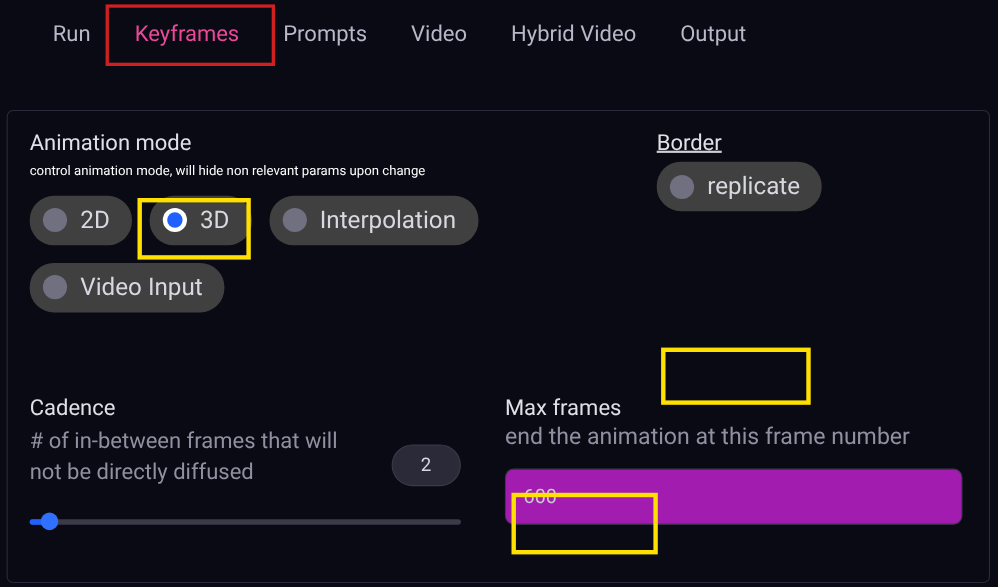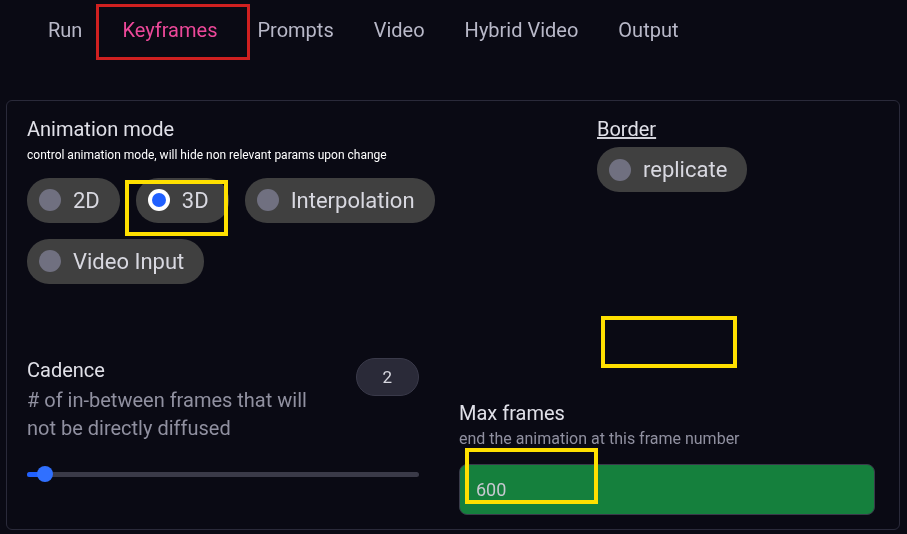--- a/index.html
+++ b/index.html
@@ -115,25 +115,25 @@
   .hy-3d   { left: 125px; top: 180px; width: 103px; height: 56px; }
   .hy-wrap { left: 601px; top: 316px; width: 136px; height: 52px; }
   .hy-600  { left: 465px; top: 448px; width: 133px; height: 56px; }
   .row2 {
     display: flex;
     padding: 0;
     margin-top: 74px;
   }
   .row2 .col { padding: 0 20px; }
   .col.cadence { width: 445px; }
-  .col.maxframes { flex: 1; padding-right: 24px; margin-top: 43px; }
+  .col.maxframes { flex: 1; padding-right: 24px; }
   .cadence-head {
     display: flex;
     justify-content: space-between;
-    align-items: flex-start;
+    align-items: flex-end;
     gap: 22px;
   }
   .cadence-title {
     font-size: 20px;
     color: #e0e0e8;
   }
   .cadence-desc {
     font-size: 20px;
     color: #9090a0;
     line-height: 1.4;
@@ -176,27 +176,27 @@
     left: 10px; top: 2px;
     width: 16px; height: 16px;
     background: #3070ff;
     border-radius: 50%;
   }
   .mf-title {
     font-size: 20px;
     color: #e0e0e8;
   }
   .mf-desc {
-    font-size: 16px;
+    font-size: 21px;
     color: #9090a0;
     margin-top: 4px;
   }
   .mf-input {
     margin-top: 16px;
-    background: #15803d;
+    background: #a21caf;
     border: 1px solid #3a3a4a;
     border-radius: 8px;
     padding: 14px 16px;
     color: #c8c8d0;
     font-size: 18px;
     width: 416px;
   }
 </style>
 </head>
 <body>

